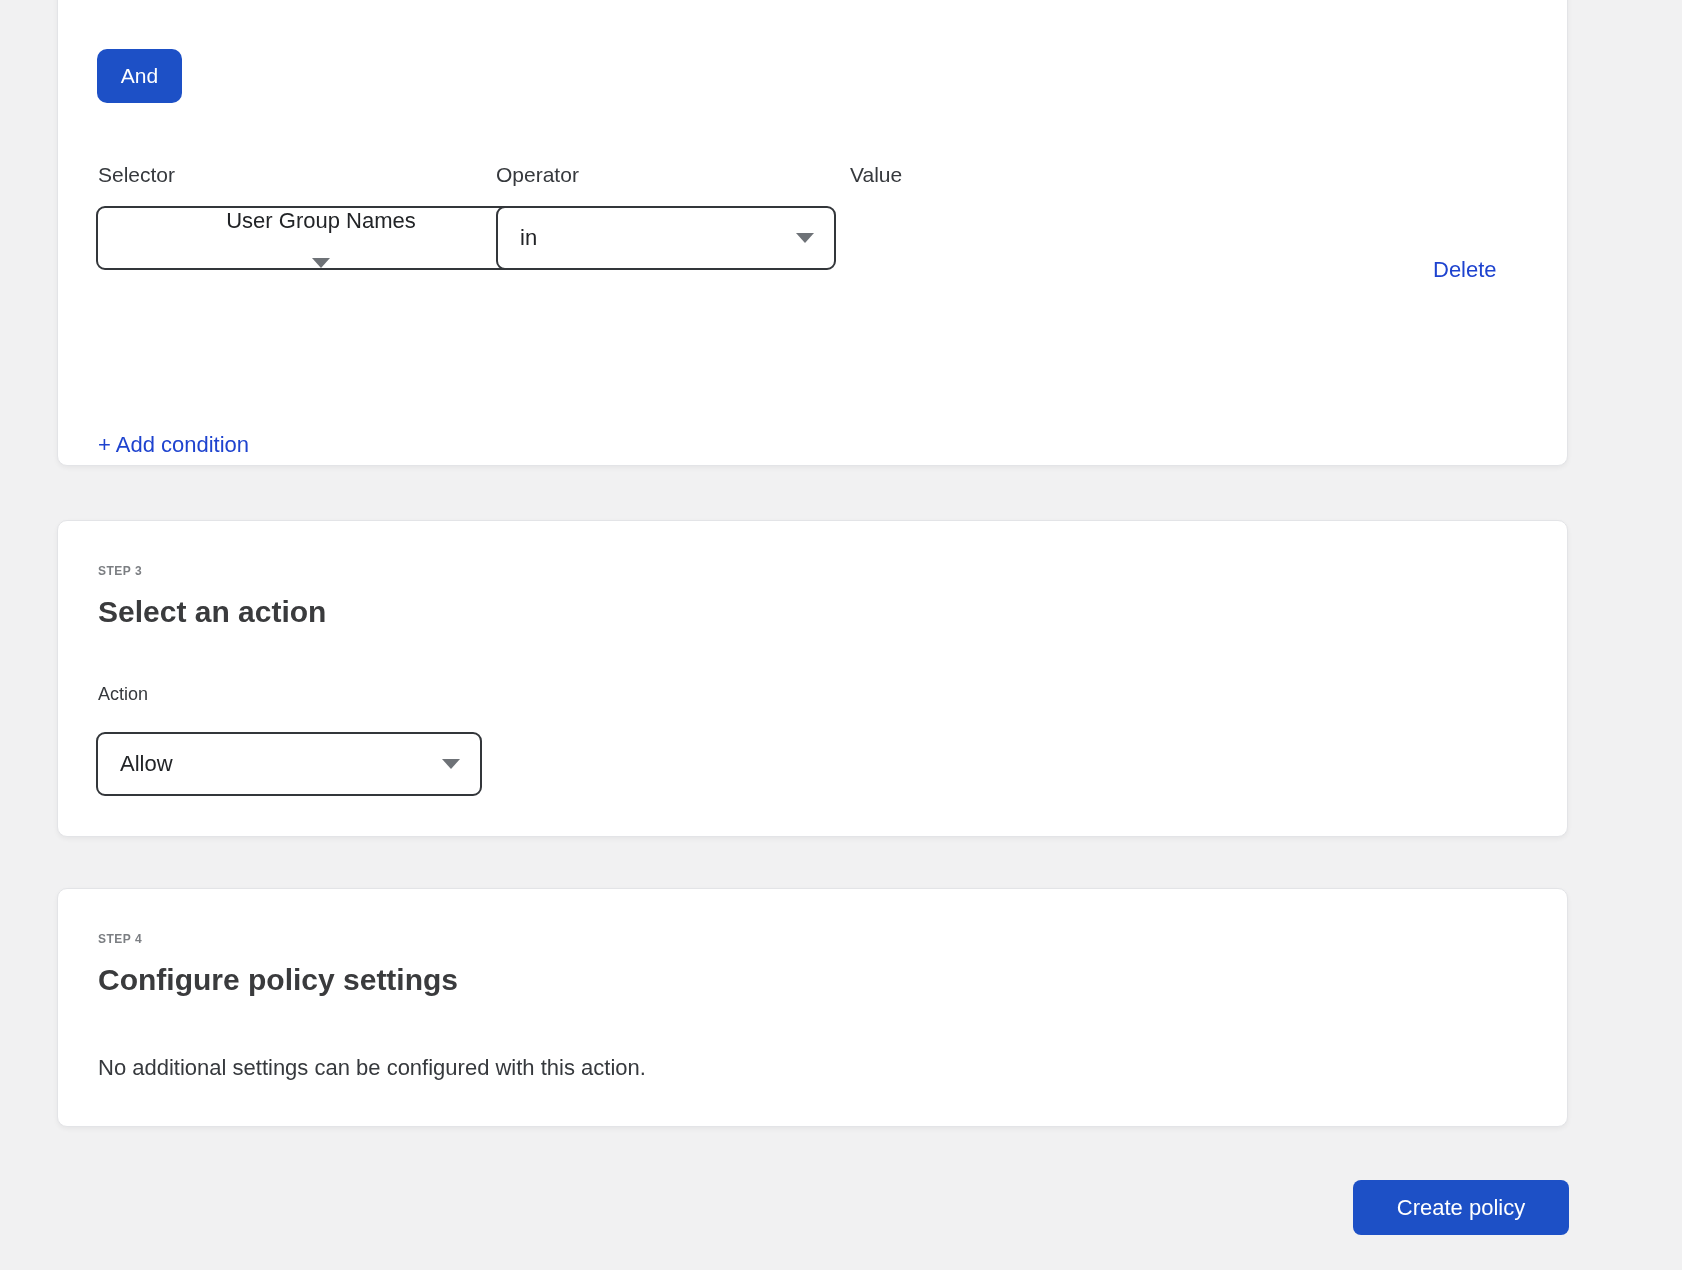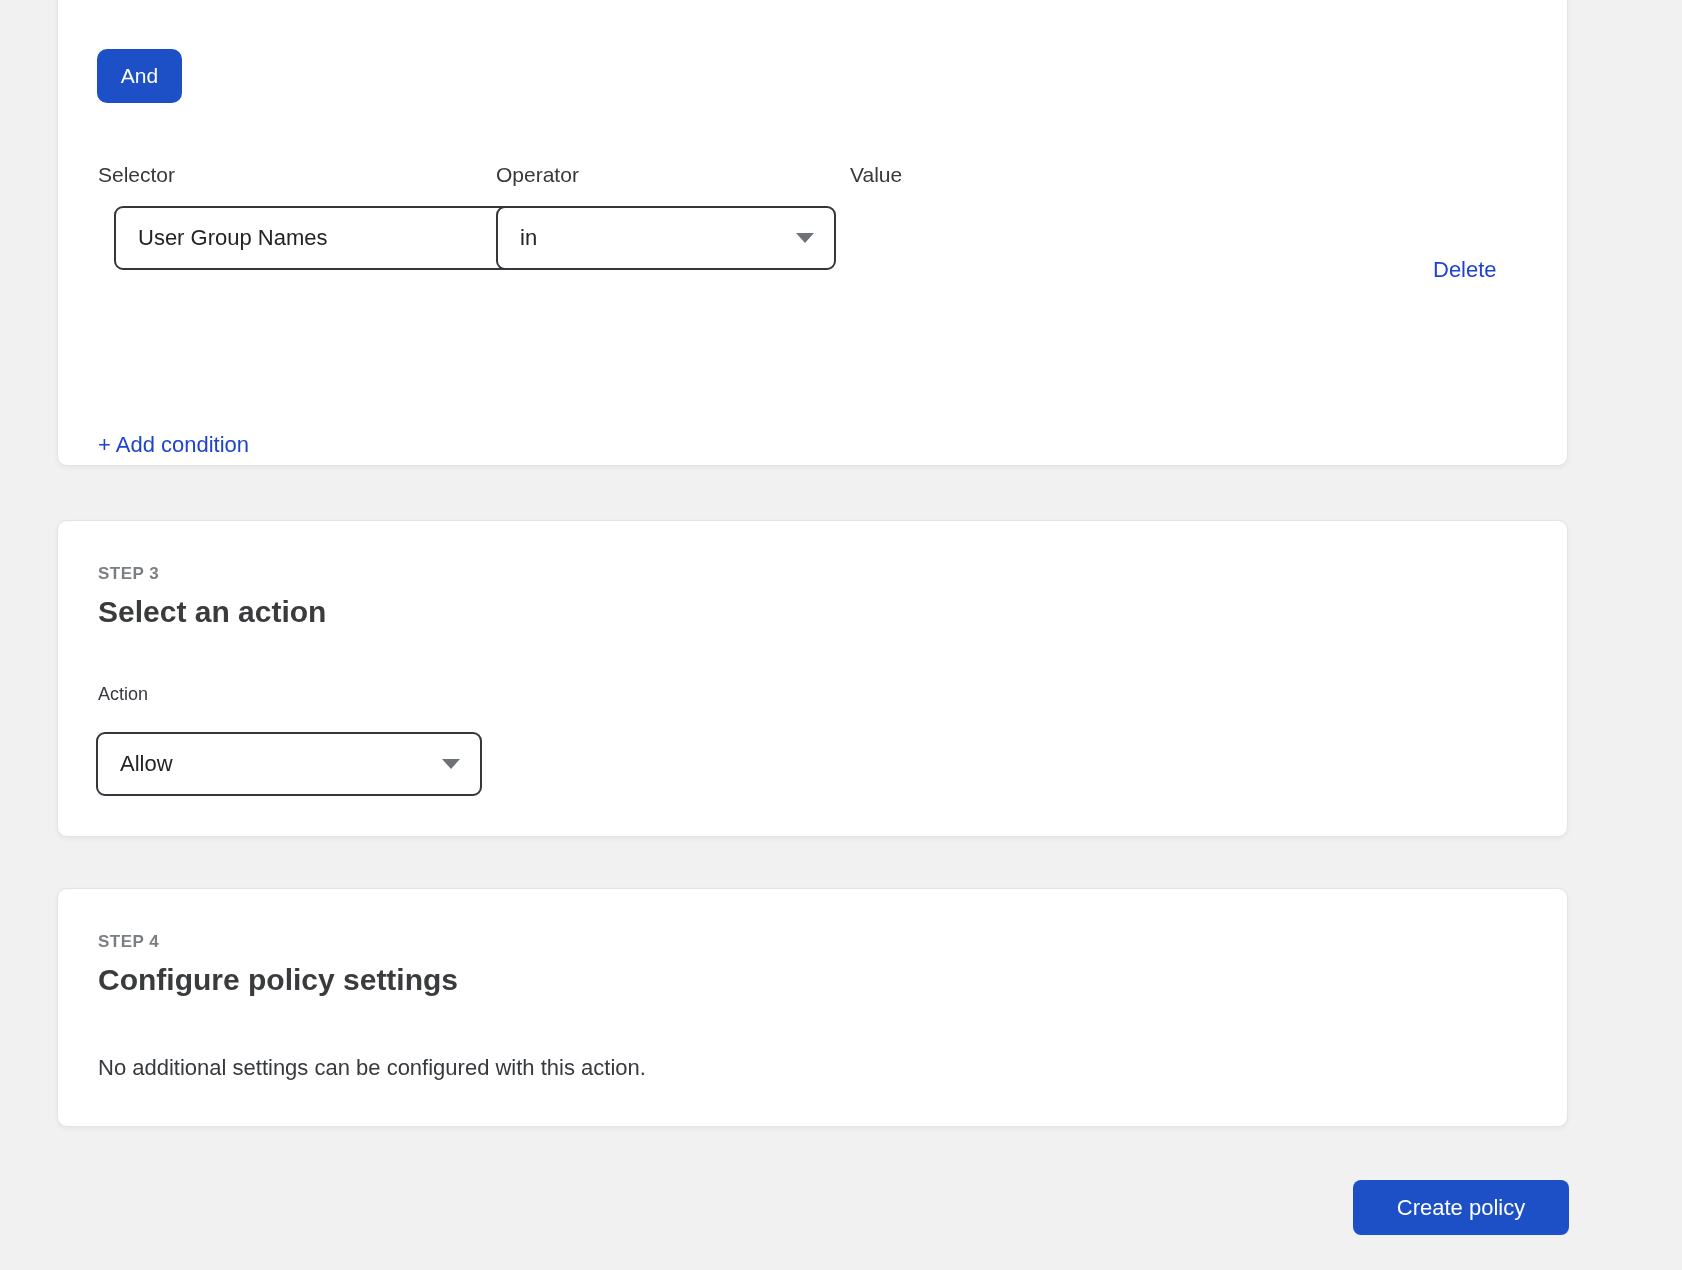--- a/index.html
+++ b/index.html
@@ -66,21 +66,21 @@
     font-size: 22px;
     color: #222427;
     flex: 1;
   }
   .caret {
     width: 0; height: 0;
     border-left: 9px solid transparent;
     border-right: 9px solid transparent;
     border-top: 10px solid #6e7277;
   }
-  #selector-select { left: 56px;  width: 448px; }
+  #selector-select { left: 38px;  width: 448px; flex-direction: column; }
   #operator-select { left: 438px; width: 340px; }
   #selector-label  { left: 40px; }
   #operator-label  { left: 438px; }
   #value-label     { left: 792px; }
   #value-box {
     left: 793px; width: 556px; height: 131px;
     padding: 13px 14px;
     cursor: text;
   }
   .tag {
@@ -107,21 +107,21 @@
     font-size: 22px;
     text-decoration: none;
     cursor: pointer;
   }
   #delete-link { left: 1375px; top: 280px; }
   #add-condition-link { left: 40px; top: 415px; margin-top: 40px; }
 
   .eyebrow {
     position: absolute;
     left: 40px; top: 43px;
-    font-size: 17px;
+    font-size: 12px;
     font-weight: 700;
     letter-spacing: 0.5px;
     color: #7b7e82;
   }
   .card-title {
     position: absolute;
     left: 40px; top: 74px;
     font-size: 30px;
     font-weight: 700;
     color: #3a3b3d;

